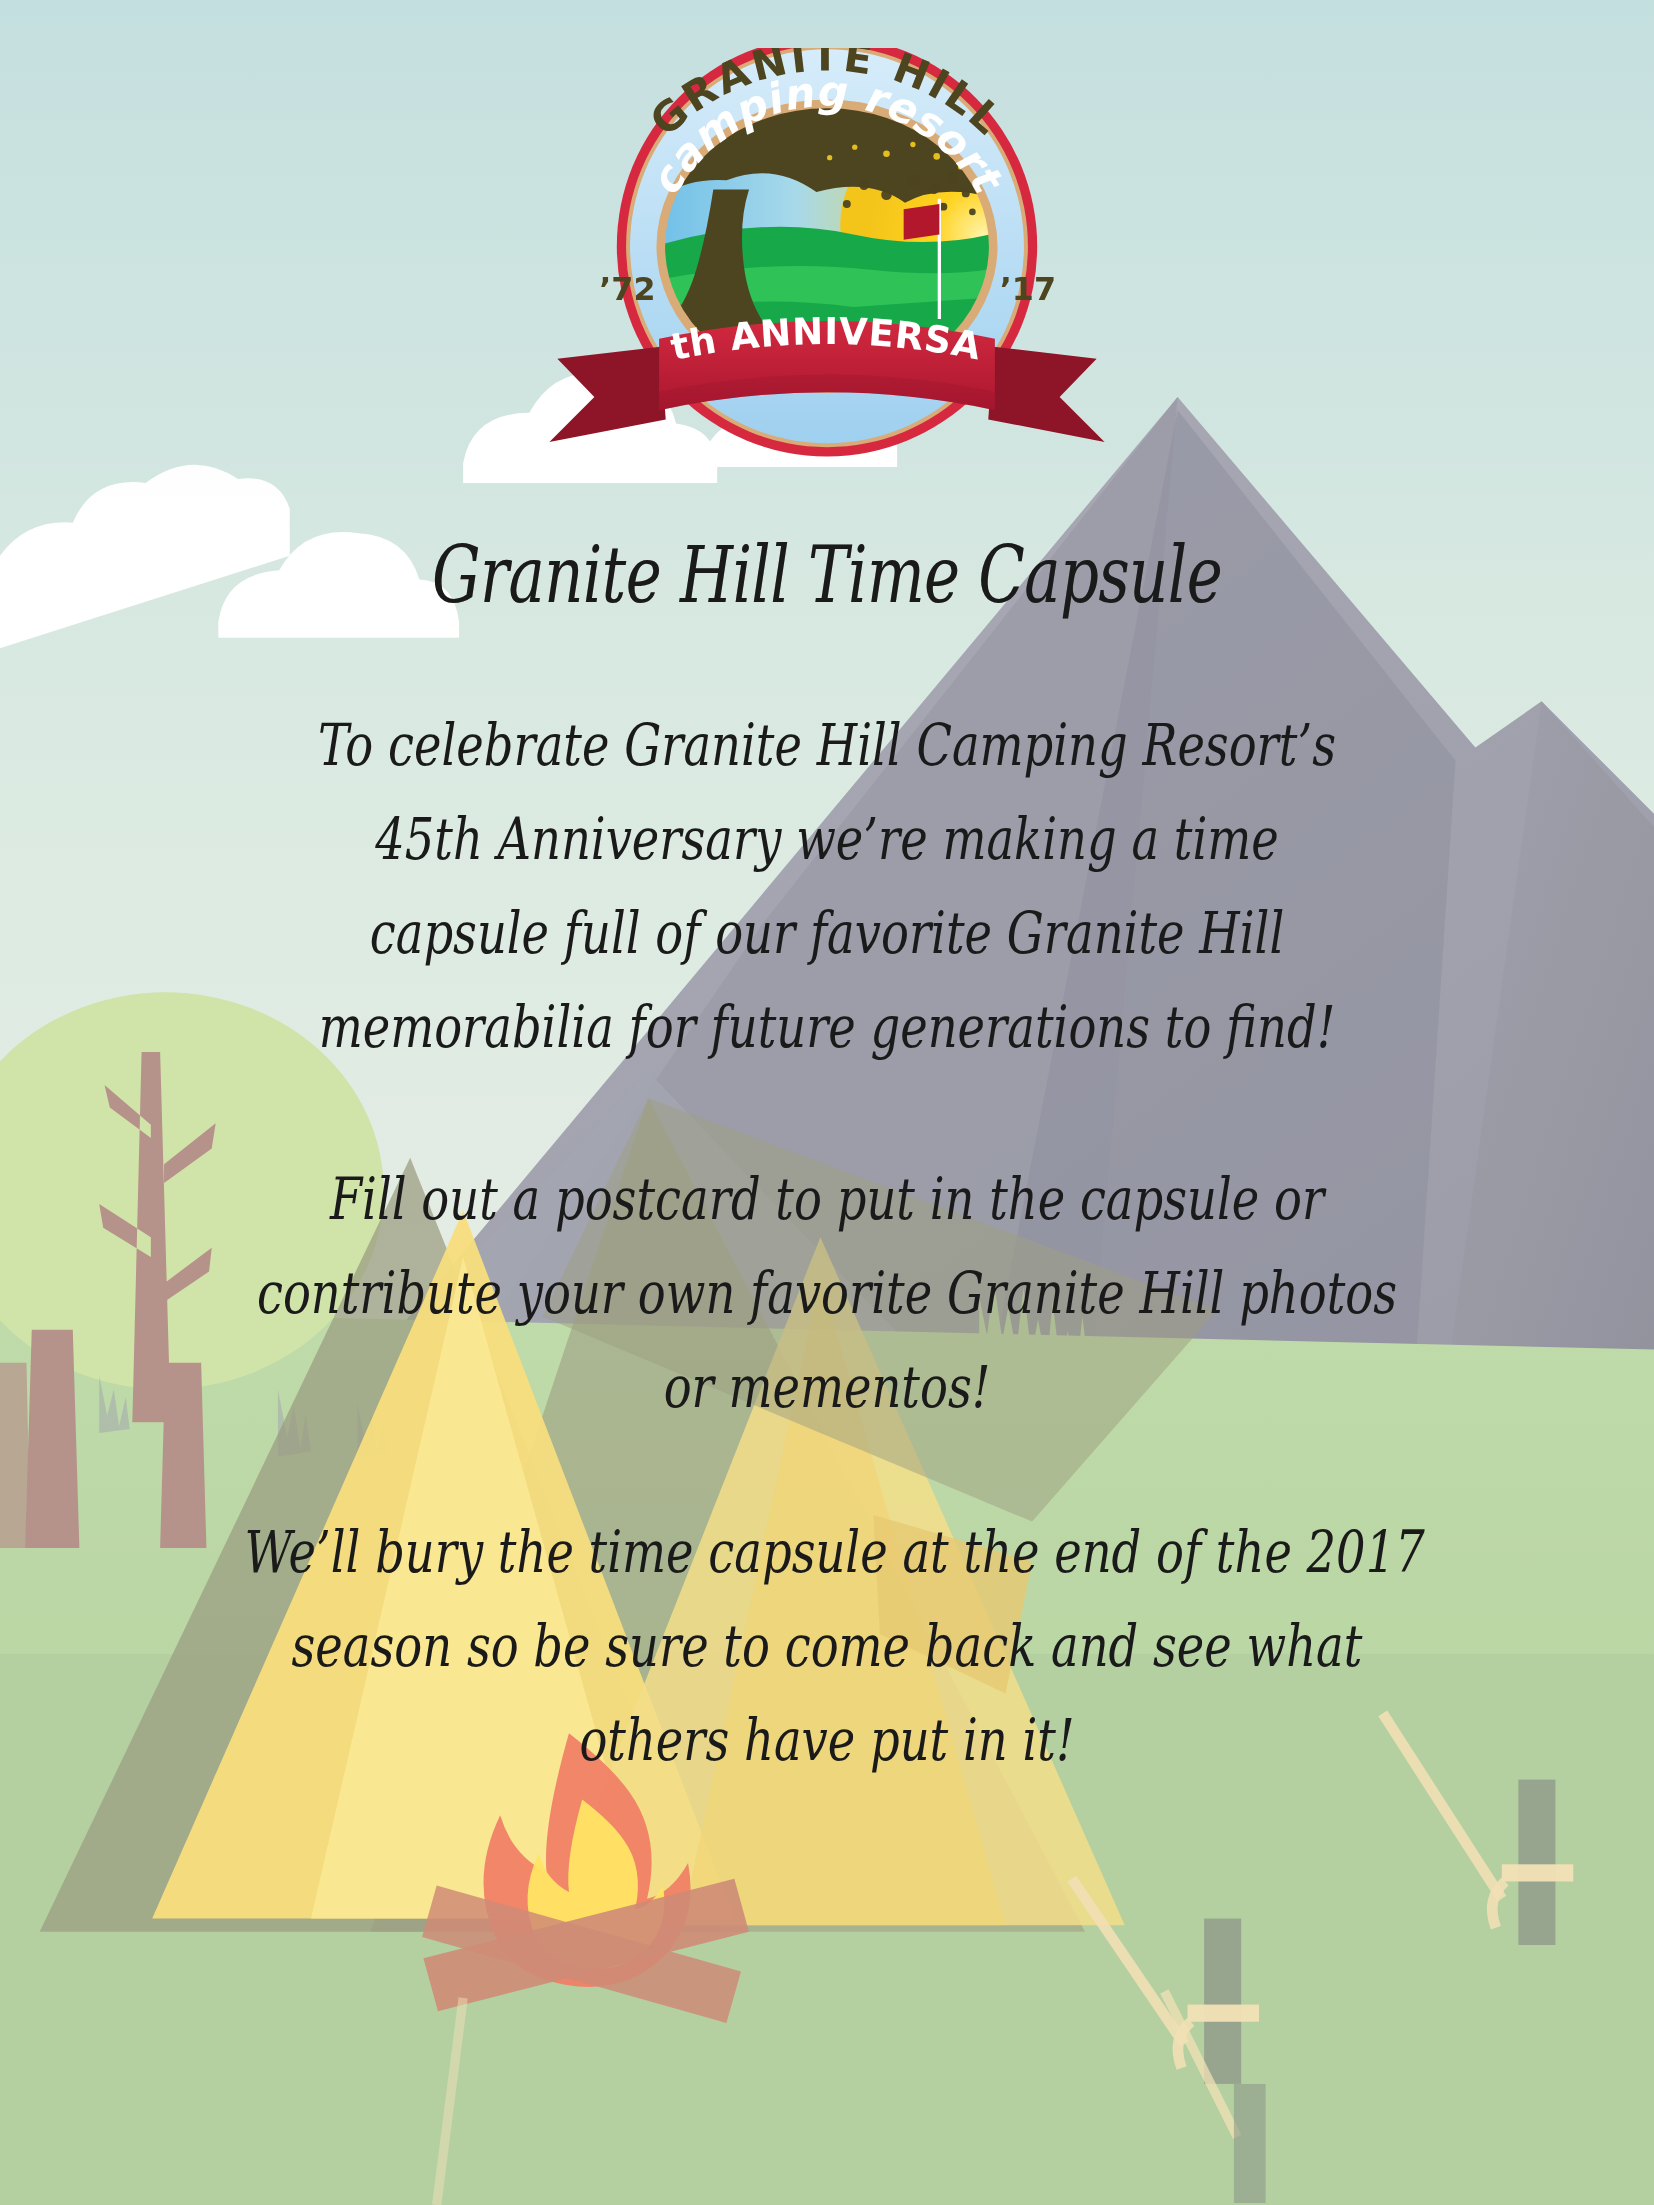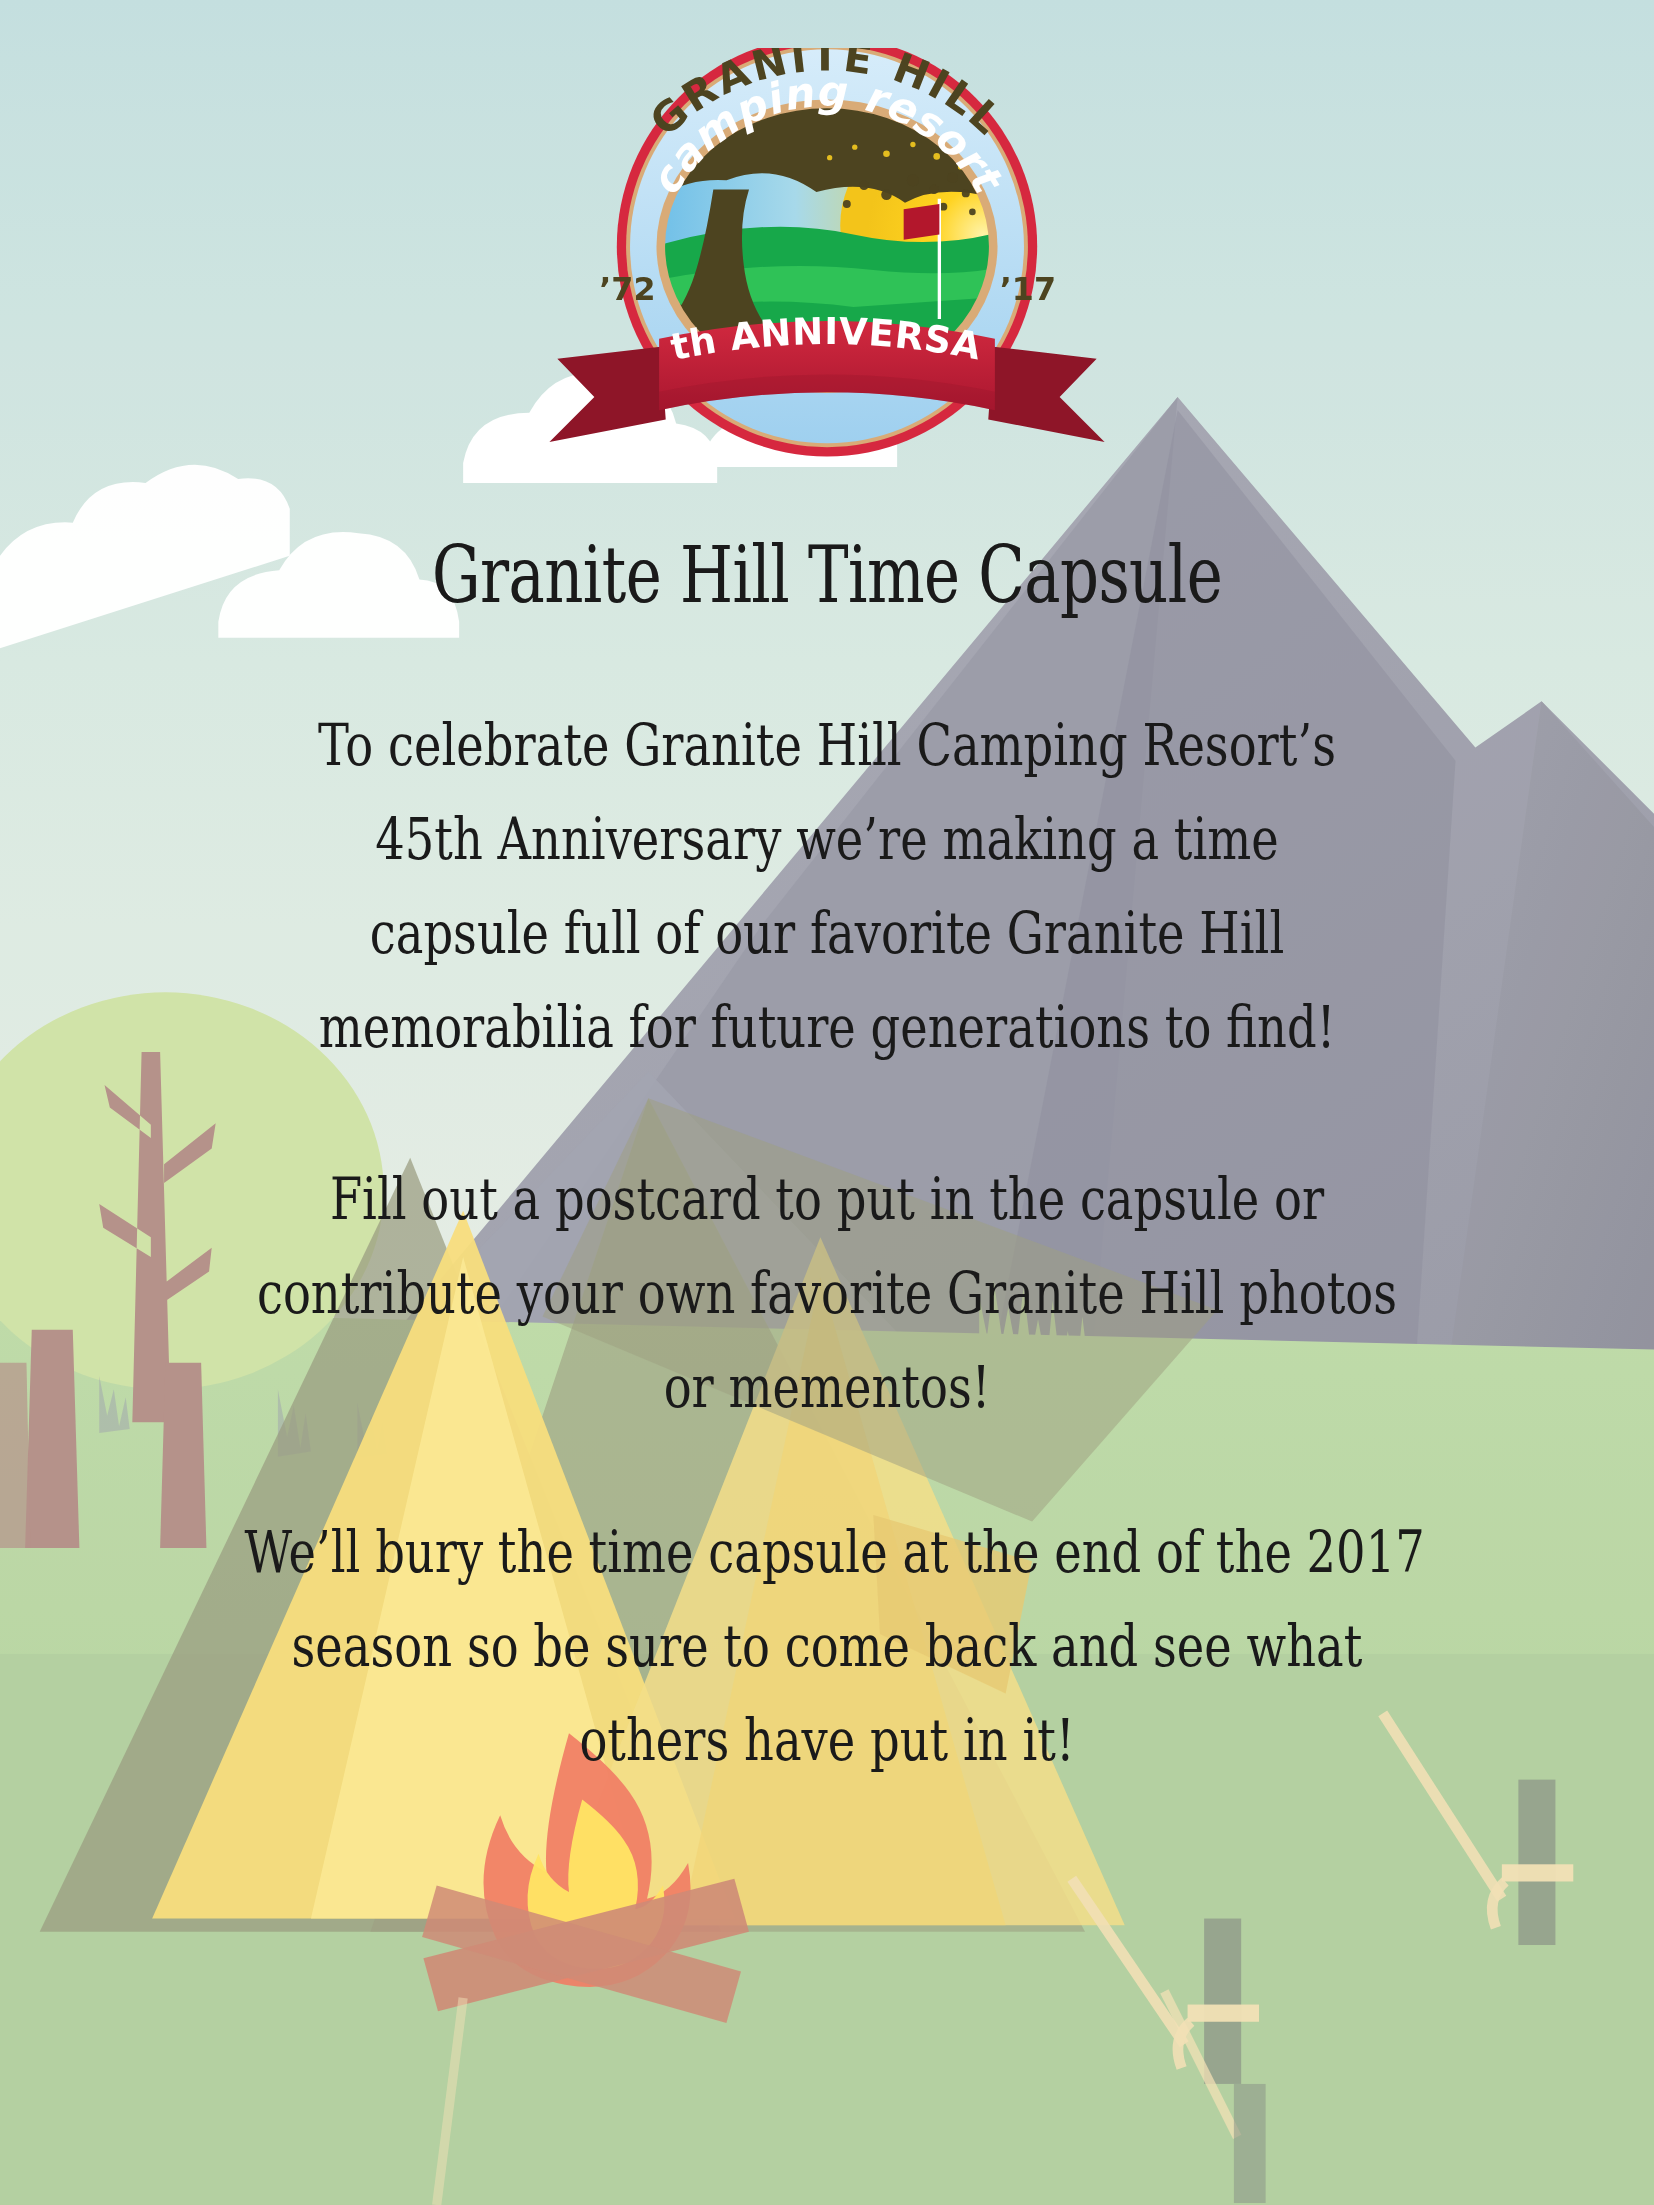--- a/index.html
+++ b/index.html
@@ -24,20 +24,21 @@
     width:569px;height:423px;
   }
   #logo svg{display:block;width:100%;height:100%;}
 
   
   #content{
     position:absolute;
     left:0;right:0;top:529px;
     text-align:center;
     color:#1a1a1a;
+    font-style:italic;
   }
   .poster-title{
     font-family:"DejaVu Serif","Liberation Serif",serif;
     font-size:78px;
     line-height:1.18;
     font-weight:400;
     letter-spacing:-0.7px;
     margin:0 0 78px 0;
     transform:scaleX(0.78);
     transform-origin:center top;

